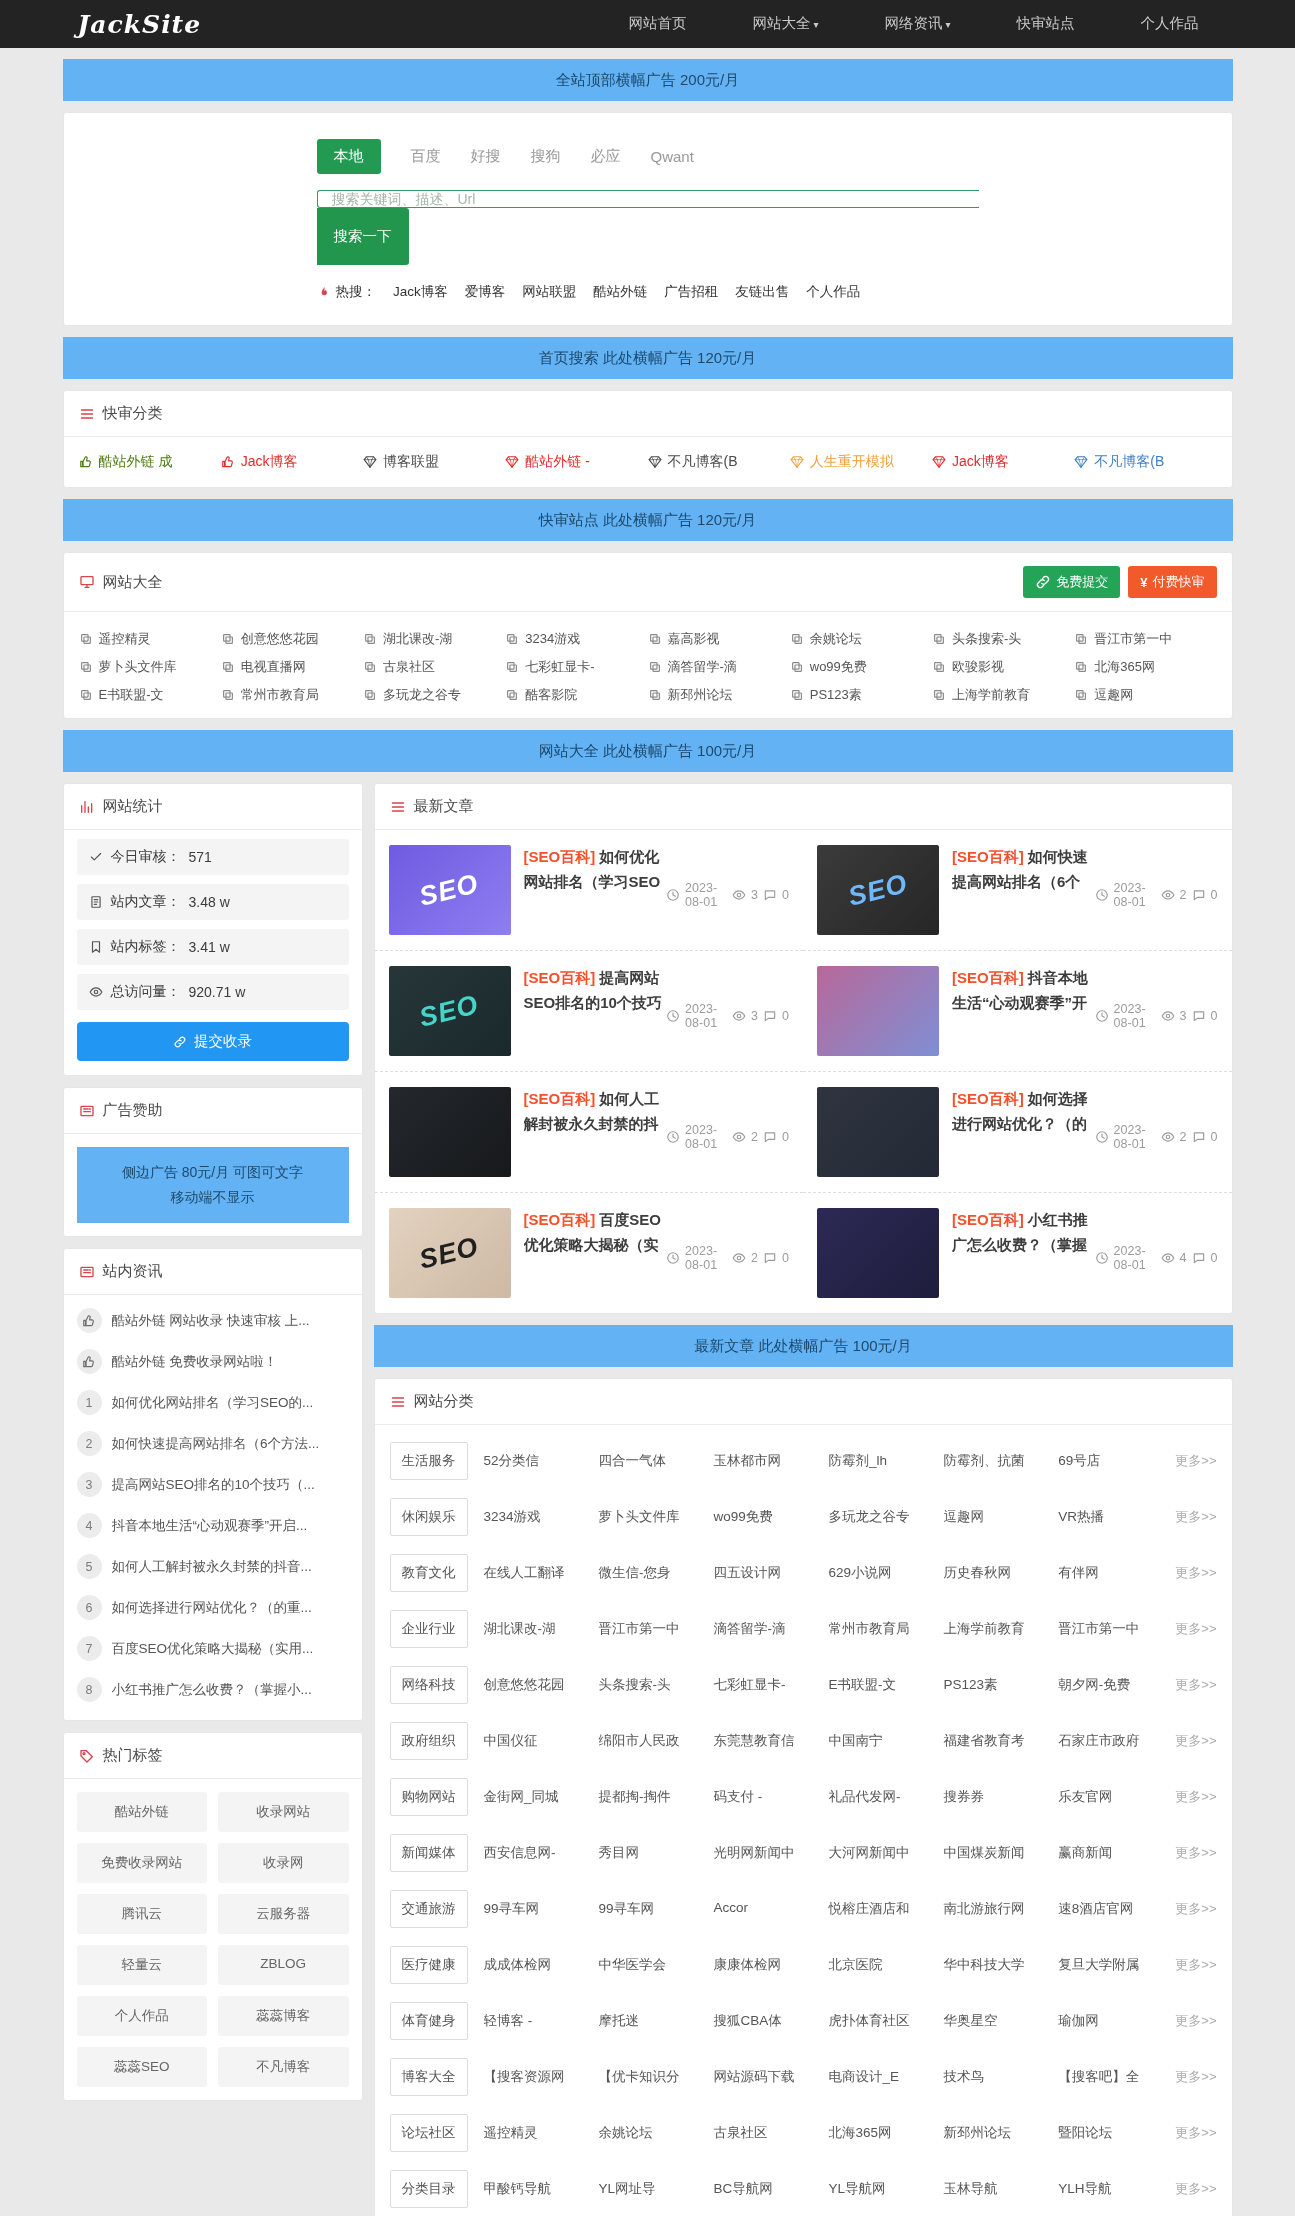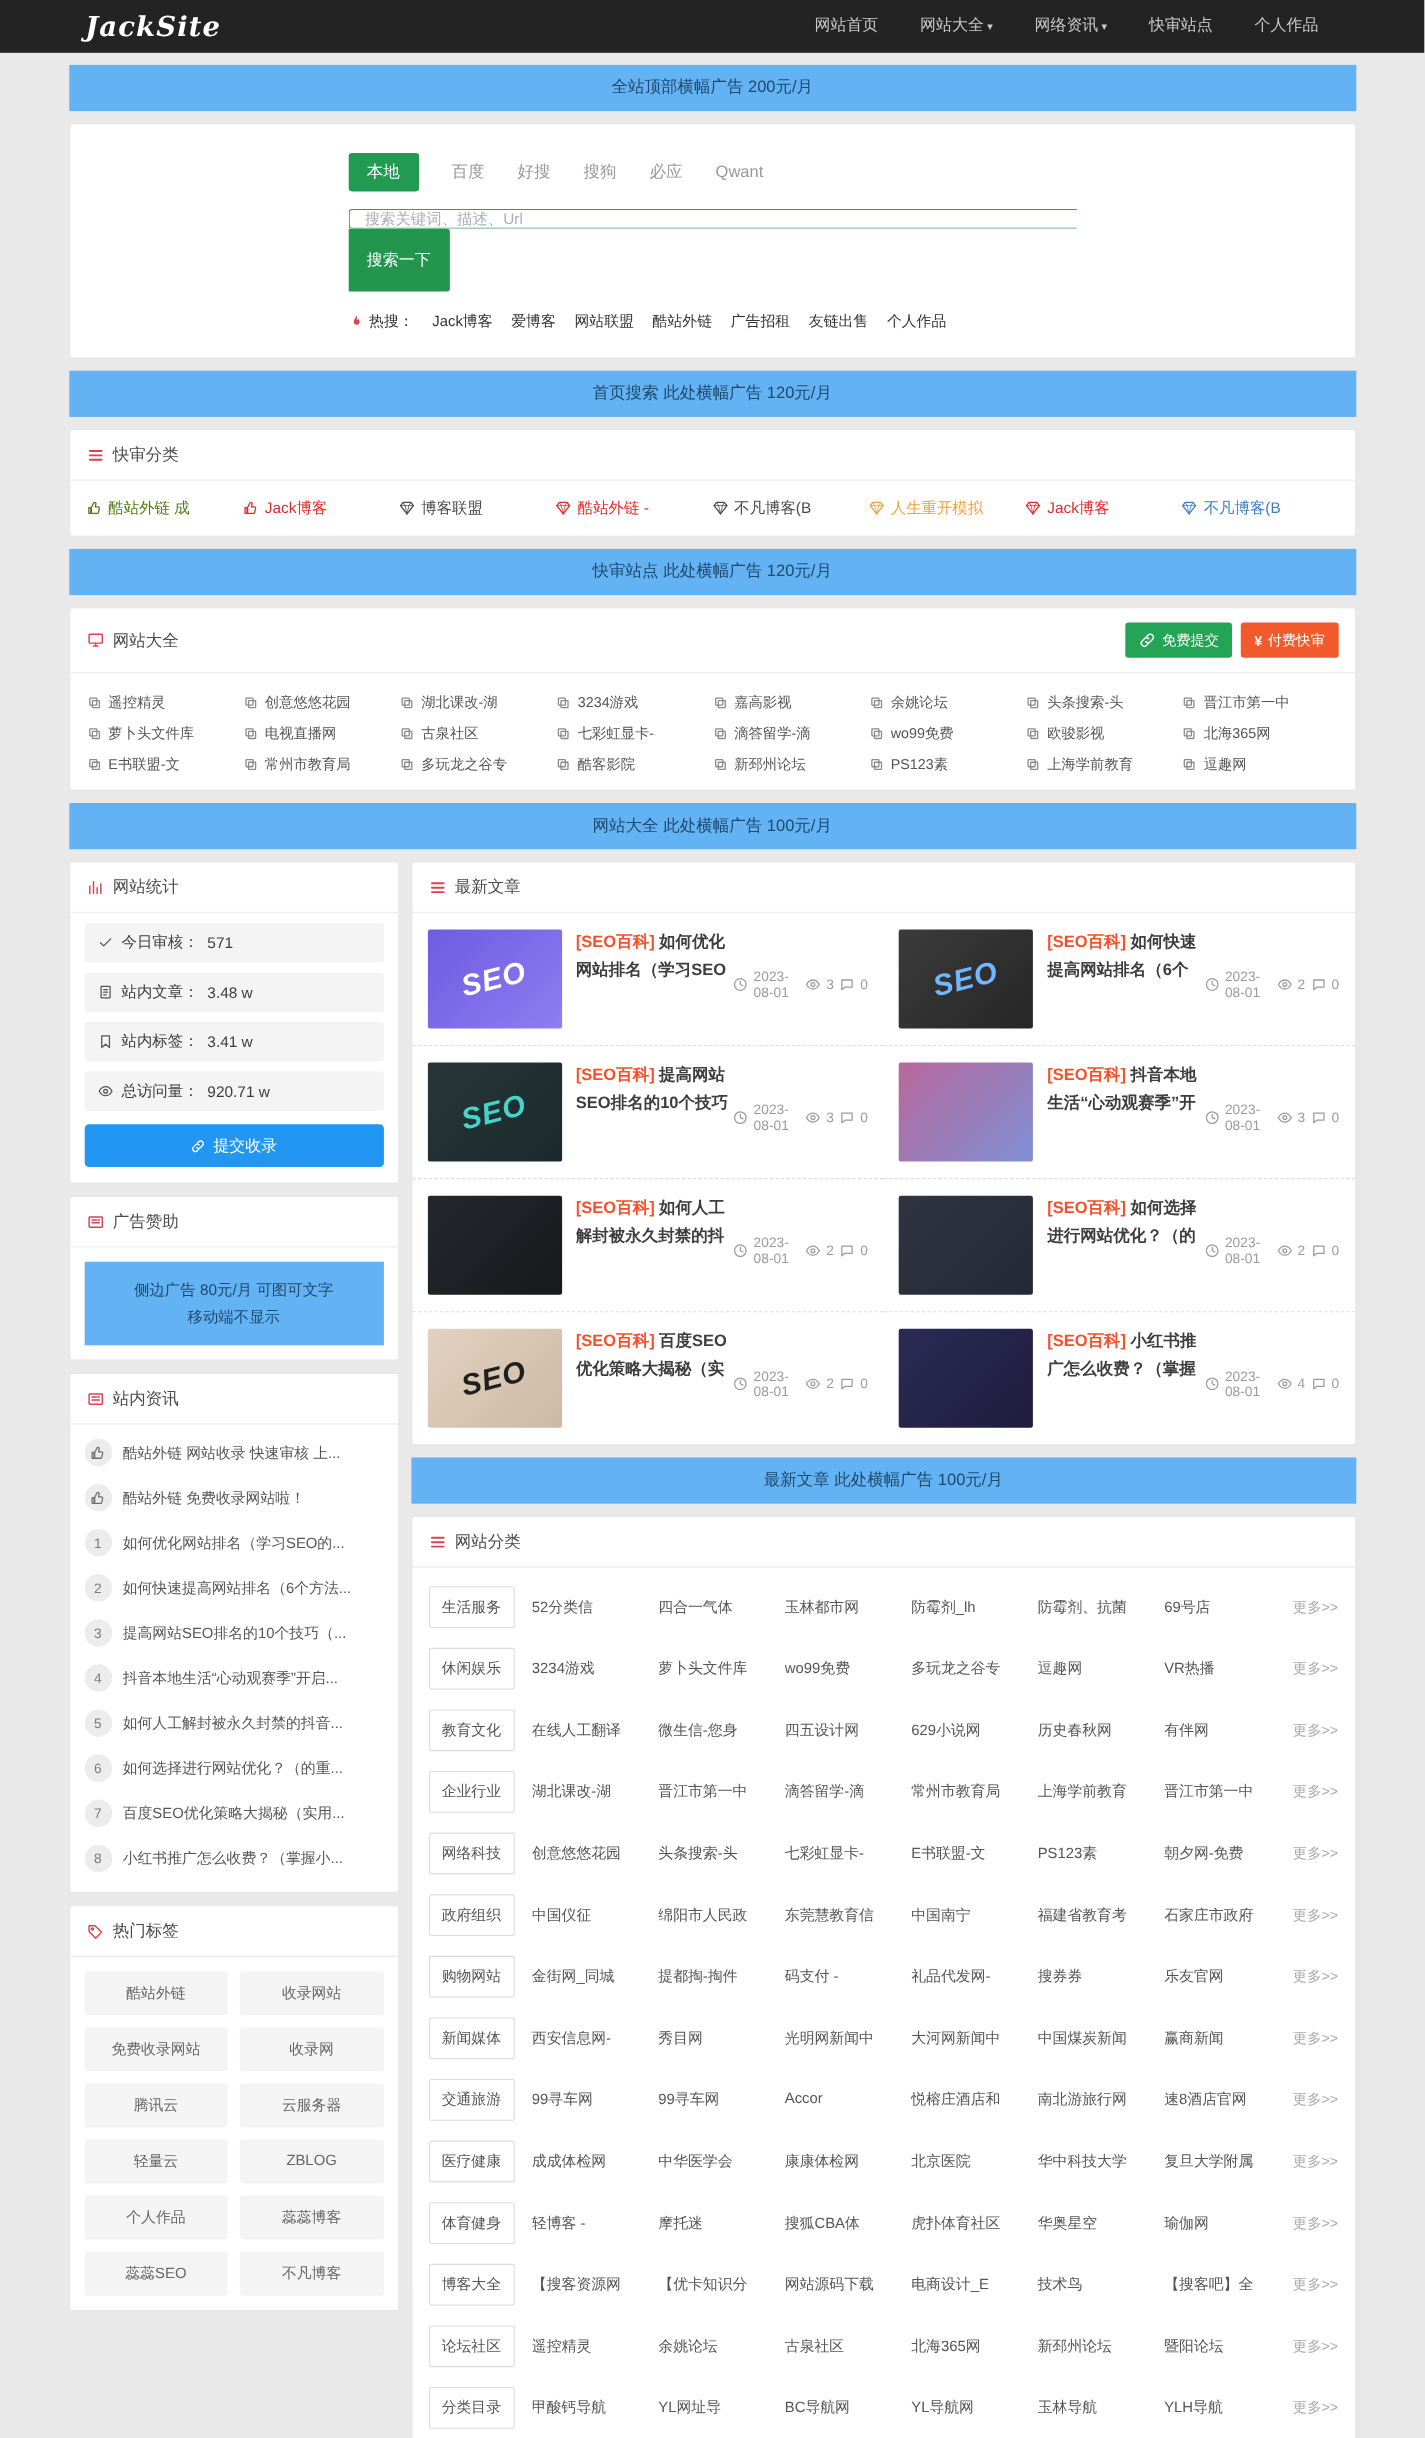--- a/index.html
+++ b/index.html
@@ -9,21 +9,21 @@
     font-family: "Liberation Sans", "DejaVu Sans", sans-serif;
     color: #333;
     font-size: 14px;
   }
   .container { width: 1170px; margin: 0 auto; }
 
   
   .navbar { background: #232323; height: 48px; }
   .navbar .container { display: flex; align-items: center; justify-content: space-between; height: 48px; padding: 0 15px; }
   .logo { color: #fff; font-family: "DejaVu Serif", serif; font-style: italic; font-weight: bold; font-size: 25px; letter-spacing: 1px; cursor: pointer; }
-  .nav-items { display: flex; list-style: none; }
+  .nav-items { display: flex; list-style: none; gap: 28px; }
   .nav-items li { color: #c9c9c9; font-size: 14.5px; padding: 0 19px; cursor: pointer; line-height: 48px; white-space: nowrap; }
   .nav-items li .caret { font-size: 10px; margin-left: 3px; }
 
   
   .banner { background: #63b2f3; color: #1d4a6e; text-align: center; height: 42px; line-height: 42px; font-size: 15px; margin: 11px 0; cursor: pointer; }
   .banner.in-col { margin: 11px 0; }
 
   
   .panel { background: #fff; border: 1px solid #e6e6e6; border-radius: 3px; margin-bottom: 11px; }
   .panel-header { display: flex; align-items: center; gap: 8px; padding: 13px 15px; border-bottom: 1px solid #ececec; font-size: 15px; color: #4a4a4a; }

